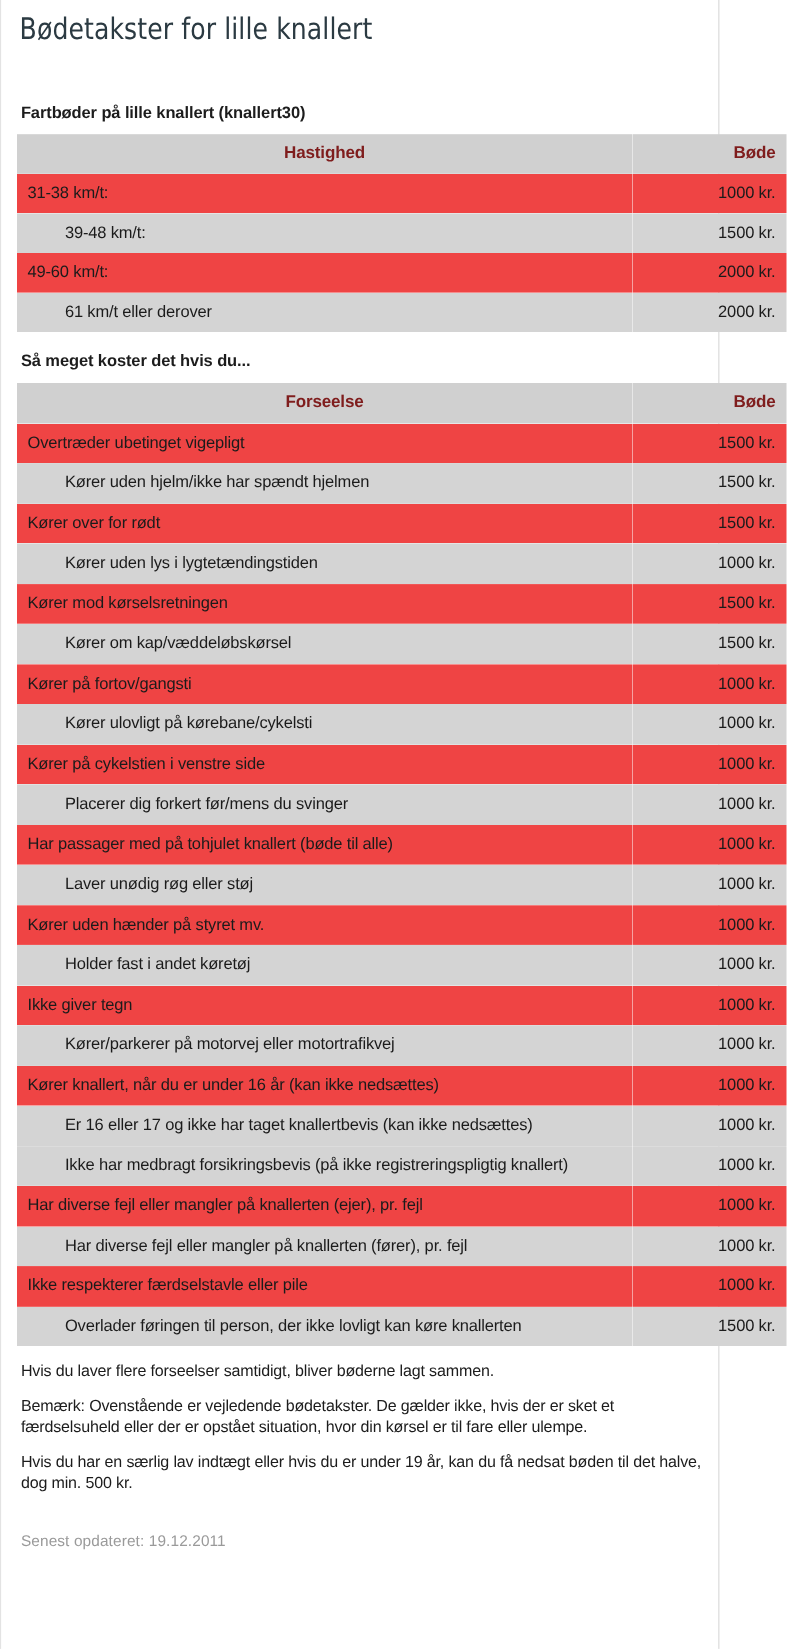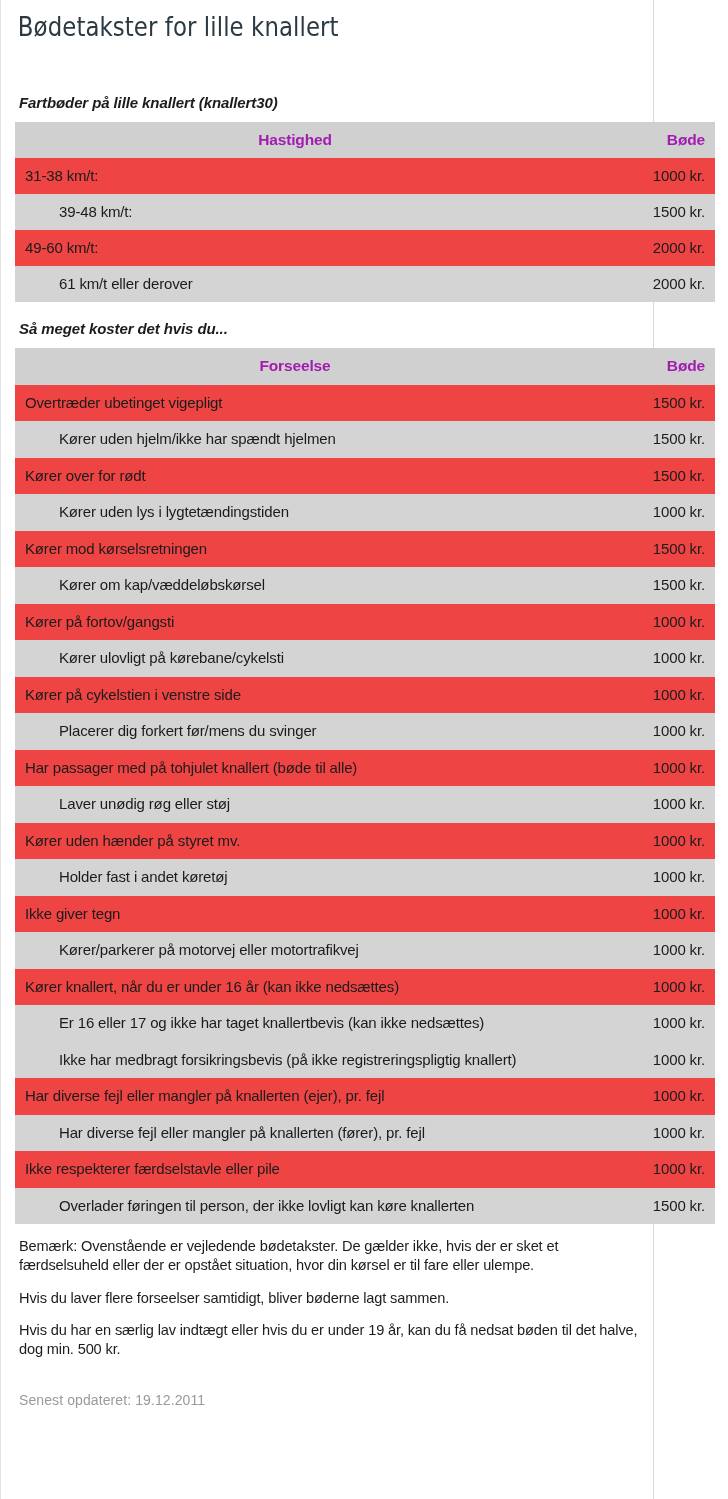--- a/index.html
+++ b/index.html
@@ -45,21 +45,20 @@
 
   
   .section-heading {
     margin: 0;
     padding: 0 0 0 4px;
     font-size: 15px;
     line-height: 18px;
     font-weight: bold;
     color: #1c1c1c;
     letter-spacing: -0.1px;
-    font-style: italic;
   }
   .sh-1 { padding-top: 51px; }
   .sh-2 { padding-top: 18px; }
 
   
   .fine-table {
     width: 700px;
     border-collapse: collapse;
     table-layout: fixed;
     margin-top: 10px;
@@ -75,21 +74,21 @@
     line-height: 36px;
     vertical-align: middle;
     letter-spacing: -0.15px;
     white-space: nowrap;
     overflow: hidden;
   }
   .fine-table thead th {
     background: #d0d0d0;
     font-weight: bold;
     font-size: 15.5px;
-    color: #a21caf;
+    color: #7f1d1d;
   }
   .fine-table thead th.amt,
   .fine-table tbody td.amt {
     text-align: right;
   }
   .fine-table tbody tr.odd  td { background: #ef4444; }
   .fine-table tbody tr.even td { background: #d4d4d4; padding-left: 44px; }
   .fine-table tbody td { color: #1b1b1b; }
 
   
@@ -267,20 +266,20 @@
           <td class="amt">1000 kr.</td>
         </tr>
         <tr class="even">
           <td class="desc">Overlader føringen til person, der ikke lovligt kan køre knallerten</td>
           <td class="amt">1500 kr.</td>
         </tr>
       </tbody>
     </table>
 
     <div class="notes">
+      <p class="note first">Hvis du laver flere forseelser samtidigt, bliver bøderne lagt sammen.</p>
       <p class="note">Bemærk: Ovenstående er vejledende bødetakster. De gælder ikke, hvis der er sket et færdselsuheld eller der er opstået situation, hvor din kørsel er til fare eller ulempe.</p>
-      <p class="note first">Hvis du laver flere forseelser samtidigt, bliver bøderne lagt sammen.</p>
       <p class="note">Hvis du har en særlig lav indtægt eller hvis du er under 19 år, kan du få nedsat bøden til det halve, dog min. 500 kr.</p>
       <p class="updated">Senest opdateret: 19.12.2011</p>
     </div>
 
   </div>
 </div>
 
 </body></html>

